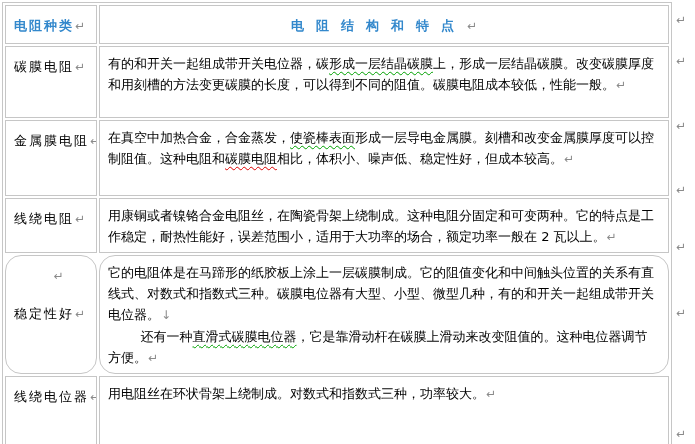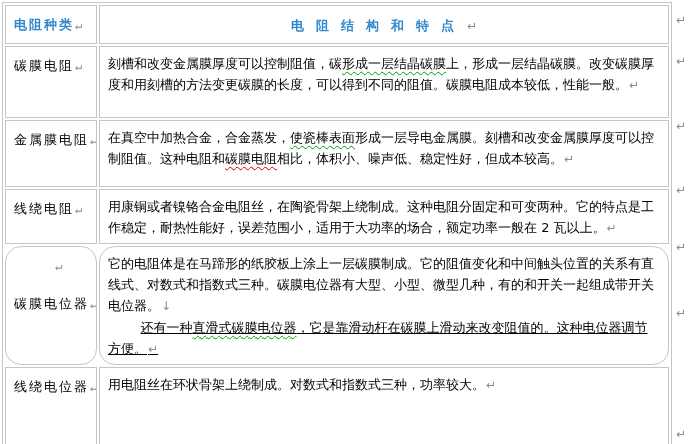--- a/index.html
+++ b/index.html
@@ -34,41 +34,41 @@
   }
   td{
     border:1px solid var(--border);
     vertical-align:top;
     padding:6px 8px 4px 8px;
     font-size:13px;
     line-height:21px;
     color:var(--body-text);
     overflow:hidden;
   }
-  td.c1{width:92px;font-family:Liberation Mono, monospace;}
+  td.c1{width:92px;}
   thead td{height:39px;}
   tbody tr:nth-child(1) td{height:72px;}
-  tbody tr:nth-child(2) td{height:67px;}
+  tbody tr:nth-child(2) td{height:76px;}
   tbody tr:nth-child(3) td{height:50px;}
   tbody tr:nth-child(4) td{height:56px;border-radius:16px;}
   tbody tr:nth-child(5) td{height:94px;}
   tbody tr:nth-child(6) td{height:39px;}
   thead td{
     color:var(--header-text);
     font-weight:bold;
   }
   thead td.c1 .head-label{letter-spacing:2px;}
   thead td.c2{text-align:center;padding-top:9px;}
   thead td.c2 .head-label{letter-spacing:12px;}
   td.c1{padding-top:9px;}
   .lbl-line{letter-spacing:2px;white-space:nowrap;}
   .lbl-line.center{text-align:center;padding-left:14px;}
   .lbl-line.gap{margin-top:16px;}
   td.c2 p{margin:0;}
-  td.c2 p.indent{text-indent:2.5em;text-decoration:underline;}
+  td.c2 p.indent{text-indent:2.5em;}
   .mark{
     color:var(--mark);
     font-size:12px;
     letter-spacing:0;
     padding-left:1px;
     font-weight:normal;
   }
   .sp-green{
     text-decoration:underline;
     text-decoration-style:wavy;
@@ -104,21 +104,21 @@
           <span class="head-label">电阻结构和特点</span><span class="mark">↵</span>
         </td>
       </tr>
     </thead>
     <tbody>
         <tr>
           <td class="c1">
             <div class="lbl-line"><span>碳膜电阻</span><span class="mark">↵</span></div>
           </td>
           <td class="c2">
-            <p class=""><span class="">刻槽和改变金属膜厚度可以控制阻值，碳</span><span class="sp-green">形成一层结晶碳膜</span><span class="">上，形成一层结晶碳膜。改变碳膜厚度和用刻槽的方法变更碳膜的长度，可以得到不同的阻值。碳膜电阻成本较低，性能一般。</span><span class="mark">↵</span></p>
+            <p class=""><span class="">有的和开关一起组成带开关电位器，碳</span><span class="sp-green">形成一层结晶碳膜</span><span class="">上，形成一层结晶碳膜。改变碳膜厚度和用刻槽的方法变更碳膜的长度，可以得到不同的阻值。碳膜电阻成本较低，性能一般。</span><span class="mark">↵</span></p>
           </td>
         </tr>
         <tr>
           <td class="c1">
             <div class="lbl-line"><span>金属膜电阻</span><span class="mark">↵</span></div>
           </td>
           <td class="c2">
             <p class=""><span class="">在真空中加热合金，合金蒸发，</span><span class="sp-green">使瓷棒表面</span><span class="">形成一层导电金属膜。刻槽和改变金属膜厚度可以控制阻值。这种电阻和</span><span class="sp-red">碳膜电阻</span><span class="">相比，体积小、噪声低、稳定性好，但成本较高。</span><span class="mark">↵</span></p>
           </td>
         </tr>
@@ -126,21 +126,21 @@
           <td class="c1">
             <div class="lbl-line"><span>线绕电阻</span><span class="mark">↵</span></div>
           </td>
           <td class="c2">
             <p class=""><span class="">用康铜或者镍铬合金电阻丝，在陶瓷骨架上绕制成。这种电阻分固定和可变两种。它的特点是工作稳定，耐热性能好，误差范围小，适用于大功率的场合，额定功率一般在 2 瓦以上。</span><span class="mark">↵</span></p>
           </td>
         </tr>
         <tr>
           <td class="c1">
             <div class="lbl-line center"><span></span><span class="mark">↵</span></div>
-            <div class="lbl-line gap"><span>碳膜电位器</span><span class="mark">↵</span></div>
+            <div class="lbl-line gap"><span>稳定性好</span><span class="mark">↵</span></div>
           </td>
           <td class="c2">
             <p class=""><span class="">它的电阻体是在马蹄形的纸胶板上涂上一层碳膜制成。它的阻值变化和中间触头位置的关系有直线式、对数式和指数式三种。碳膜电位器有大型、小型、微型几种，有的和开关一起组成带开关电位器。</span><span class="mark">↓</span></p>
             <p class="indent"><span class="">还有一种</span><span class="sp-green">直滑式碳膜电位器</span><span class="">，它是靠滑动杆在碳膜上滑动来改变阻值的。这种电位器调节方便。</span><span class="mark">↵</span></p>
           </td>
         </tr>
         <tr>
           <td class="c1">
             <div class="lbl-line"><span>线绕电位器</span><span class="mark">↵</span></div>
           </td>

